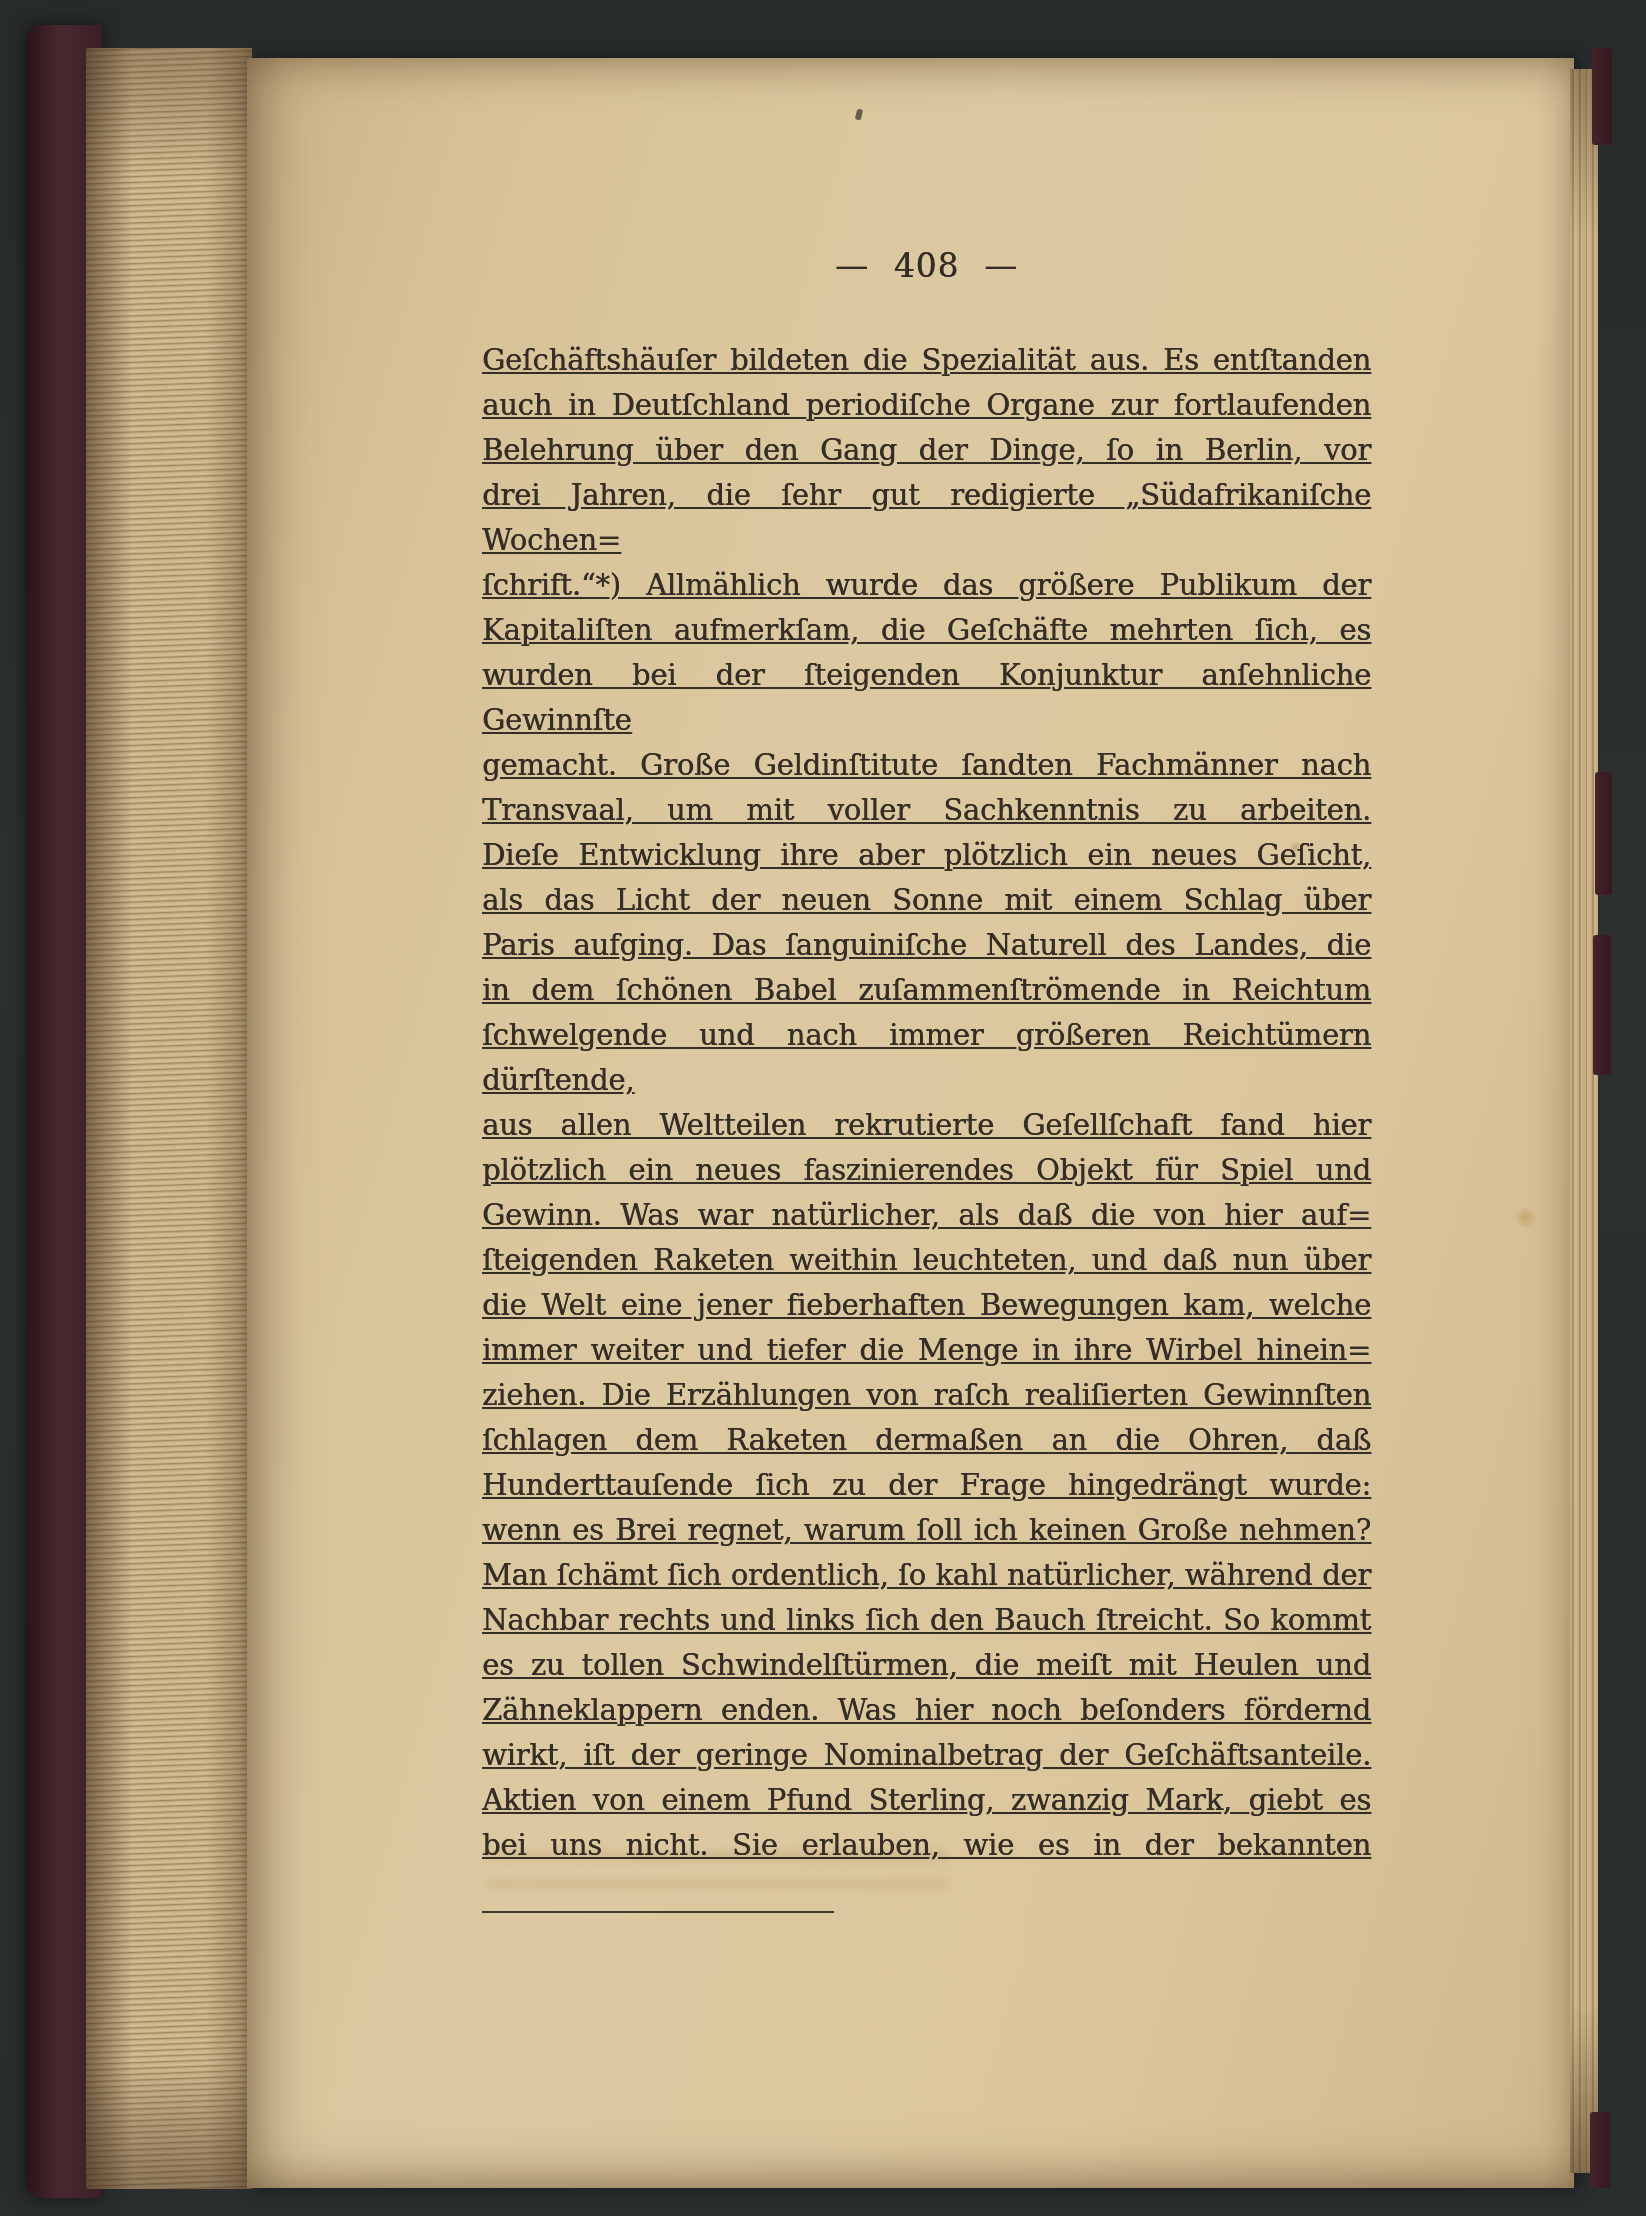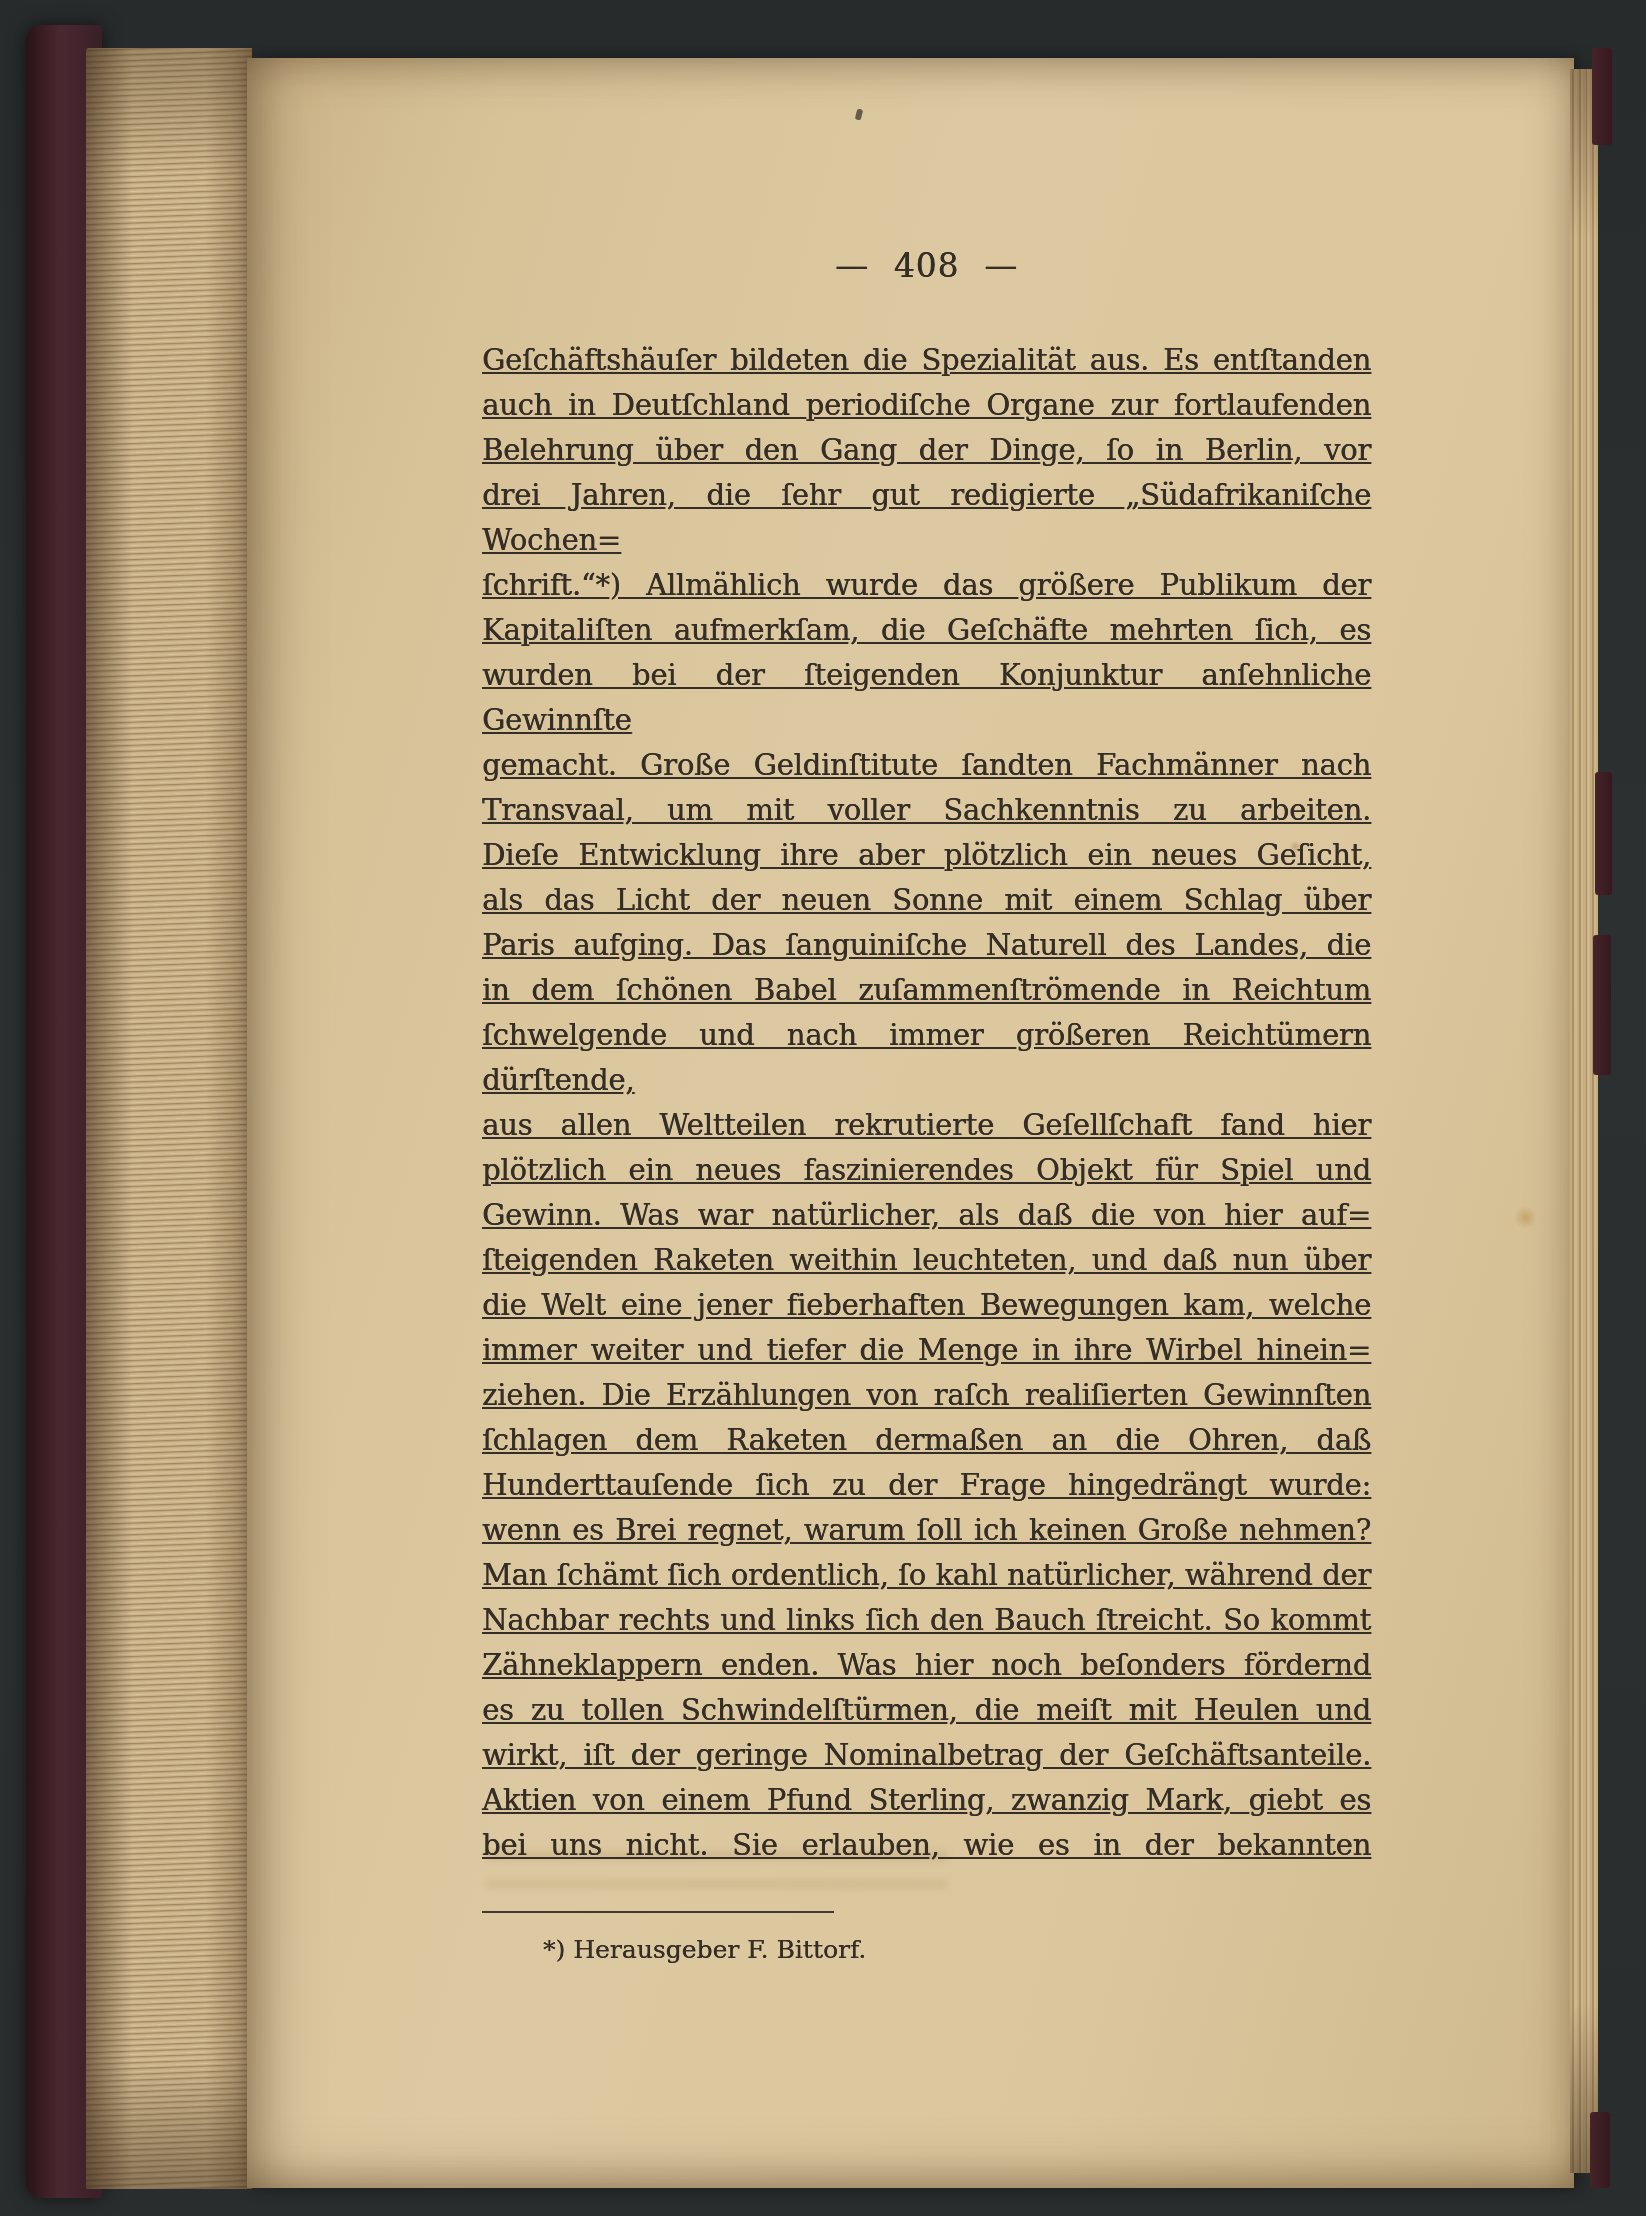--- a/index.html
+++ b/index.html
@@ -171,29 +171,28 @@
           <div class="text-line">Gewinn.  Was war natürlicher, als daß die von hier auf=</div>
           <div class="text-line">ſteigenden Raketen weithin leuchteten, und daß nun über</div>
           <div class="text-line">die Welt eine jener fieberhaften Bewegungen kam, welche</div>
           <div class="text-line">immer weiter und tiefer die Menge in ihre Wirbel hinein=</div>
           <div class="text-line">ziehen.  Die Erzählungen von raſch realiſierten Gewinnſten</div>
           <div class="text-line">ſchlagen dem Raketen dermaßen an die Ohren, daß</div>
           <div class="text-line">Hunderttauſende ſich zu der Frage hingedrängt wurde:</div>
           <div class="text-line">wenn es Brei regnet, warum ſoll ich keinen Große nehmen?</div>
           <div class="text-line">Man ſchämt ſich ordentlich, ſo kahl natürlicher, während der</div>
           <div class="text-line">Nachbar rechts und links ſich den Bauch ſtreicht.  So kommt</div>
+          <div class="text-line">es zu tollen Schwindelſtürmen, die meiſt mit Heulen und</div>
           <div class="text-line">Zähneklappern enden.  Was hier noch beſonders fördernd</div>
-          <div class="text-line">es zu tollen Schwindelſtürmen, die meiſt mit Heulen und</div>
           <div class="text-line">wirkt, iſt der geringe Nominalbetrag der Geſchäftsanteile.</div>
           <div class="text-line">Aktien von einem Pfund Sterling, zwanzig Mark, giebt es</div>
           <div class="text-line">bei uns nicht.  Sie erlauben, wie es in der bekannten</div>
         </div>
 
       <div class="footnote-rule"></div>
-      <div class="footnote">*) Herausgeber F. Bittorf.</div>
 
     </div>
   </div>
 
   <div class="right-edge"></div>
   <div class="cover-mark m1"></div>
   <div class="cover-mark m2"></div>
   <div class="cover-mark m3"></div>
   <div class="cover-mark m4"></div>
 

